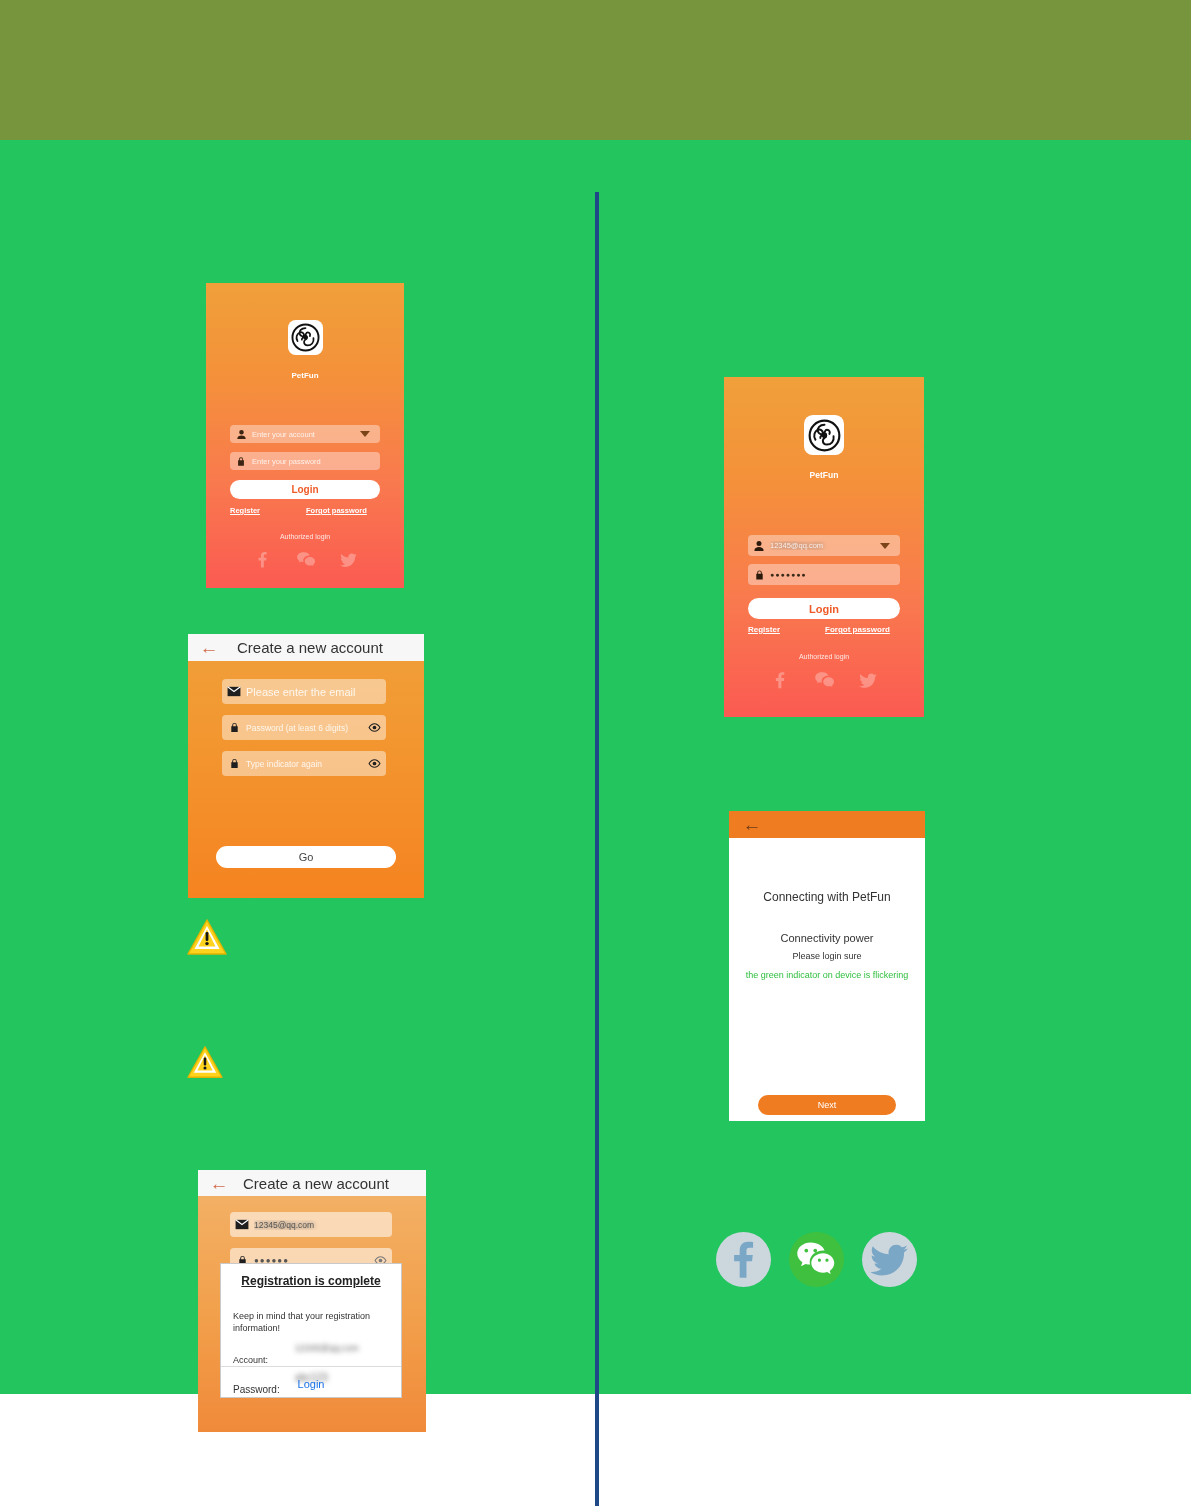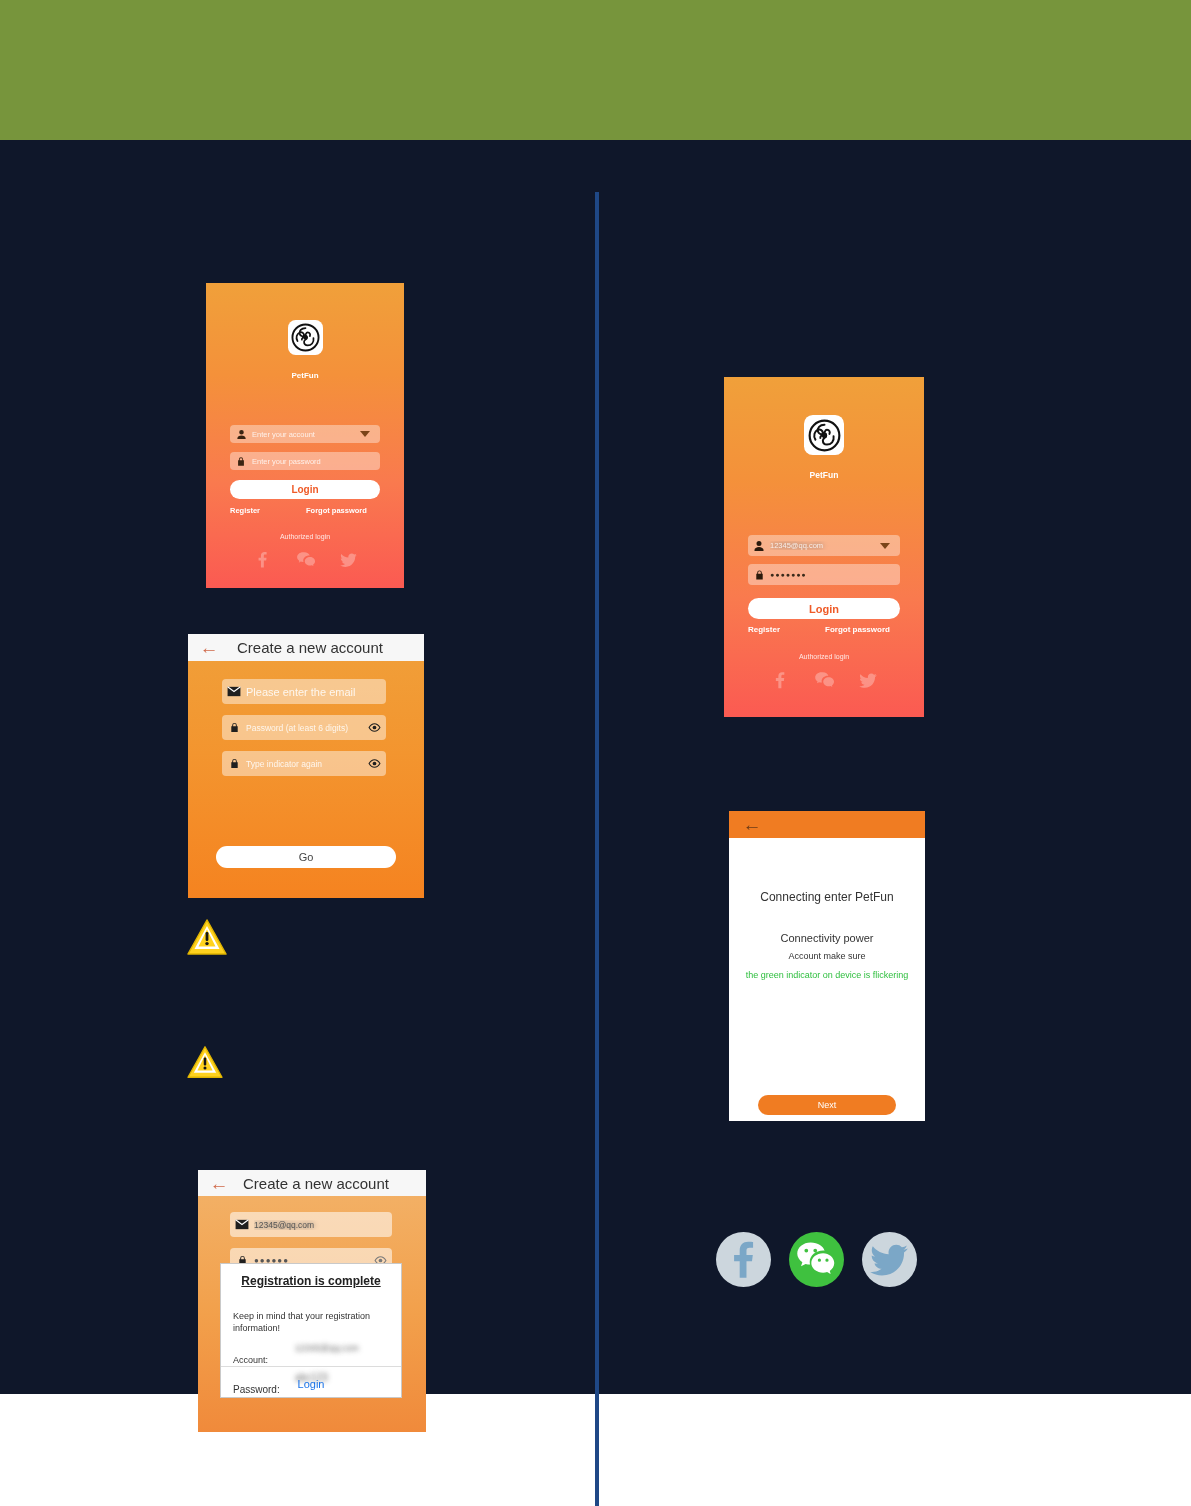--- a/index.html
+++ b/index.html
@@ -2,21 +2,21 @@
 <html><head>
 <meta charset="utf-8">
 <style>
   * { box-sizing: border-box; margin: 0; padding: 0; }
   html, body {
     width: 1191px; height: 1506px;
     background: #ffffff;
     font-family: "Liberation Sans", sans-serif;
     overflow: hidden;
   }
-  #page { position: relative; width: 1191px; height: 1394px; background:#0f172a; }
+  #page { position: relative; width: 1191px; height: 1394px; background:#22c55e; }
 
   
   .banner {
     position: absolute; left: 0; top: 0; width: 1191px; height: 140px;
     background: #77953c;
   }
 
   
   .divider {
     position: absolute; left: 595px; top: 192px; width: 4px; height: 1314px;
@@ -75,21 +75,21 @@
     position: absolute; background: #ffffff; border-radius: 999px;
     display: flex; align-items: center; justify-content: center;
     color: #444; font-weight: normal;
   }
   .btn-next {
     position: absolute; background: #f07c22; border-radius: 999px;
     display: flex; align-items: center; justify-content: center;
     color: #ffffff;
   }
   .link {
-    position: absolute; color: #ffffff; 
+    position: absolute; color: #ffffff; text-decoration: underline;
     font-weight: bold;
   }
   .auth-label {
     position: absolute; width: 100%; text-align: center;
     color: rgba(255,255,255,0.85);
   }
   .soc-row {
     position: absolute; display: flex; justify-content: center; gap: 22px;
     width: 100%;
   }
@@ -375,23 +375,23 @@
     </div>
   </div>
 
   <div class="screen" style="left:729px; top:811px; width:196px; height:310px; background:#ffffff;">
 
     <div class="appbar orange" style="height:27px;">
       <span class="back-arrow dark" style="margin-left:10px;">←</span>
       <span class="appbar-title" style="color:#fff;"></span>
     </div>
 
-    <div class="conn-title" style="top:79px; font-size:12px;">Connecting enter PetFun</div>
+    <div class="conn-title" style="top:79px; font-size:12px;">Connecting with PetFun</div>
     <div class="conn-line" style="top:121px; font-size:11px;">Connectivity power</div>
-    <div class="conn-line" style="top:140px; font-size:9px;">Account make sure</div>
+    <div class="conn-line" style="top:140px; font-size:9px;">Please login sure</div>
     <div class="conn-green" style="top:159px; font-size:9px;">the green indicator on device is flickering</div>
 
     <div class="btn-next" style="left:29px; top:284px; width:138px; height:20px; font-size:9px;">Next</div>
   </div>
 
   <div class="bigsoc" style="left:716px; top:1232px;">
     <span>
       <svg width="55" height="55" viewBox="0 0 24 24">
         <circle cx="12" cy="12" r="12" fill="#ccd6dd"></circle>
         <path fill="#7ba7c7" d="M13.3 20v-7.2h2.4l.36-2.8h-2.76V8.2c0-.81.22-1.36 1.39-1.36h1.49V4.33c-.26-.03-1.15-.11-2.19-.11-2.17 0-3.65 1.33-3.65 3.76v2.02H7.9v2.8h2.44V20h2.96z"></path>

